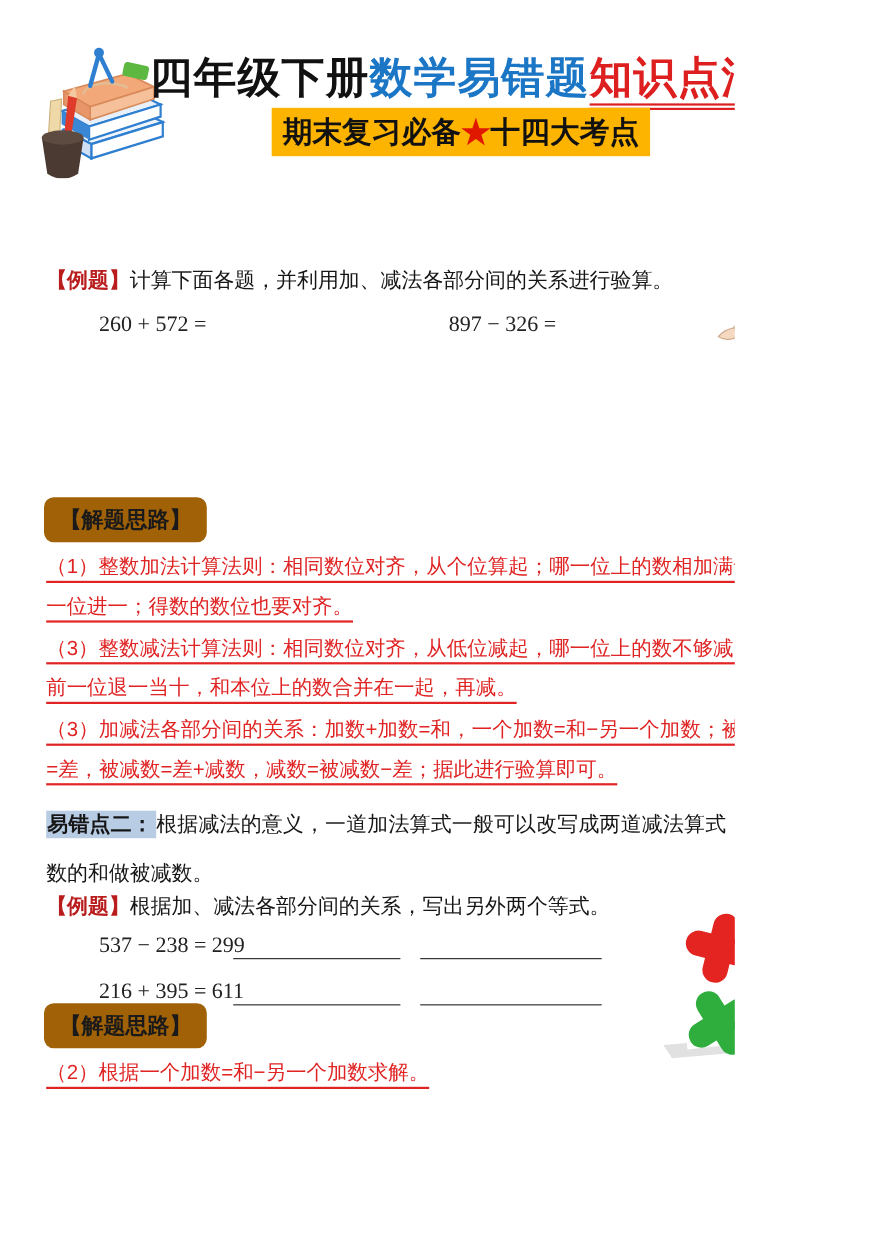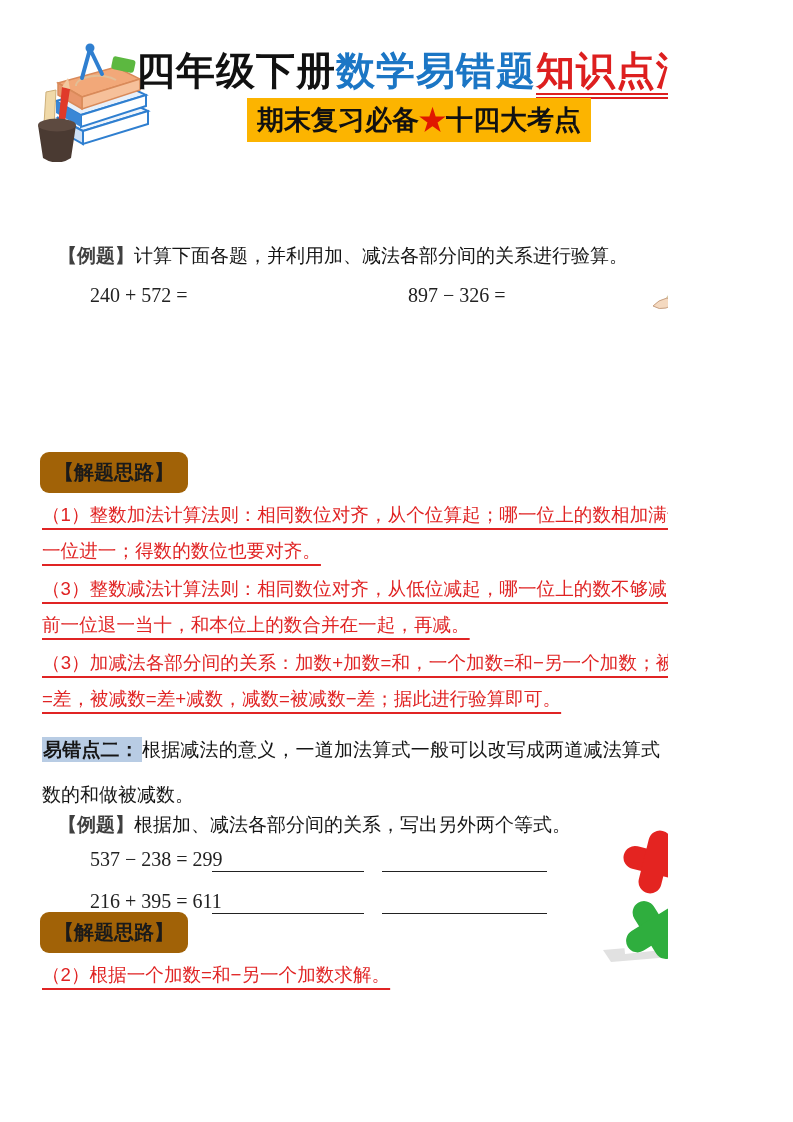--- a/index.html
+++ b/index.html
@@ -20,21 +20,21 @@
     position:absolute;left:247px;top:98px;background:#fcb400;
     font-size:27px;font-weight:bold;padding:4px 10px;white-space:nowrap;color:#111;
   }
   .subtitle .star{color:#e01800;}
   
   .para{
     position:absolute;left:42px;width:714px;font-size:19px;line-height:45px;
     text-align:justify;color:#161616;
   }
   .hl{background:#b8cce4;font-weight:bold;padding:2px 3px 2px 1px;}
-  .exlabel{color:#404040;font-weight:bold;margin-left:16px;}
+  .exlabel{color:#b91c1c;font-weight:bold;}
   .eqrow{position:absolute;left:0;width:793px;height:45px;font-family:"Liberation Serif",serif;font-size:20px;color:#222;}
   .eqrow .eq1{position:absolute;left:90px;top:8px;}
   .eqrow .eq2{position:absolute;left:408px;top:8px;}
   .eqrow .eqa{position:absolute;left:90px;top:8px;}
   .blank{position:absolute;top:30px;border-bottom:1.6px solid #222;height:1px;}
   .blank.b1{left:212px;width:152px;}
   .blank.b2{left:382px;width:165px;}
   
   .think-box{
     position:absolute;left:40px;background:#a16207;border-radius:9px;
@@ -95,21 +95,21 @@
   <div class="subtitle">
     <span>期末复习必备</span><span class="star">★</span><span>十四大考点</span>
   </div>
 
 
   <div class="para" style="top:233px">
     <span class="exlabel">【例题】</span><span>计算下面各题，并利用加、减法各部分间的关系进行验算。</span>
   </div>
 
   <div class="eqrow" style="top:276px">
-    <span class="eq1">240 + 572 =</span>
+    <span class="eq1">260 + 572 =</span>
     <span class="eq2">897 − 326 =</span>
   </div>
 
   <svg class="girl" viewBox="0 0 148 196">
 
     <path d="M52,20 q22,-18 46,-2 q14,12 11,36 q-2,16 -13,22 l-44,2 q-11,-7 -13,-24 q-2,-22 13,-34 z" fill="#2b2b2b"></path>
 
     <ellipse cx="75" cy="45" rx="17" ry="19" fill="#f4d9c0"></ellipse>
     <path d="M57,36 q5,-20 19,-20 q17,0 20,18 q-12,-9 -39,2 z" fill="#2b2b2b"></path>
     <circle cx="68" cy="45" r="1.8" fill="#2b2b2b"></circle>

